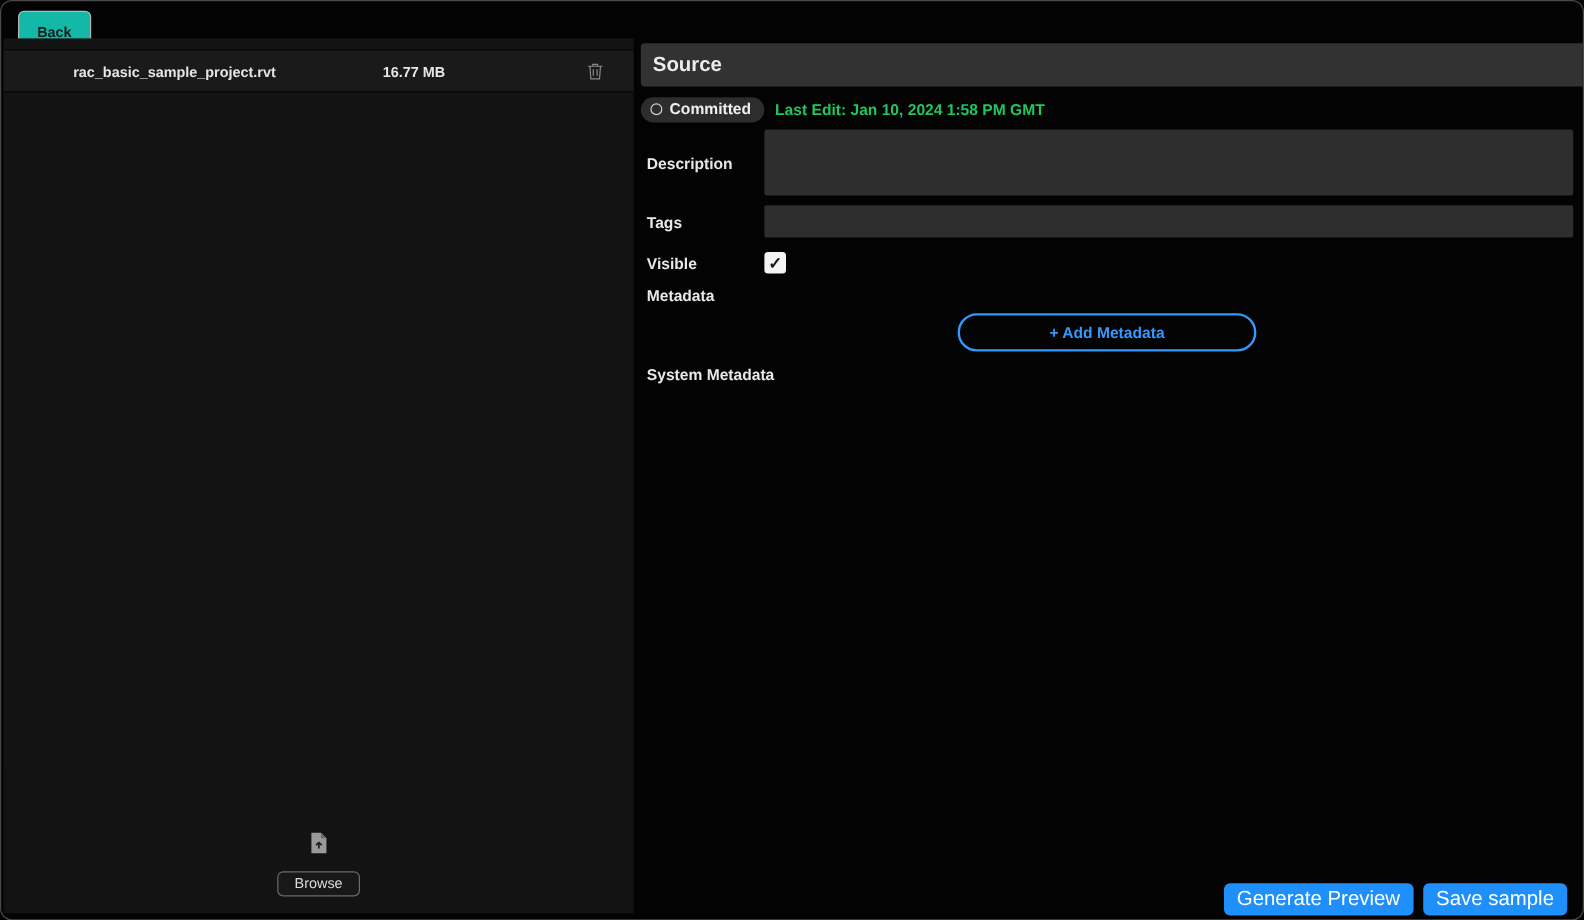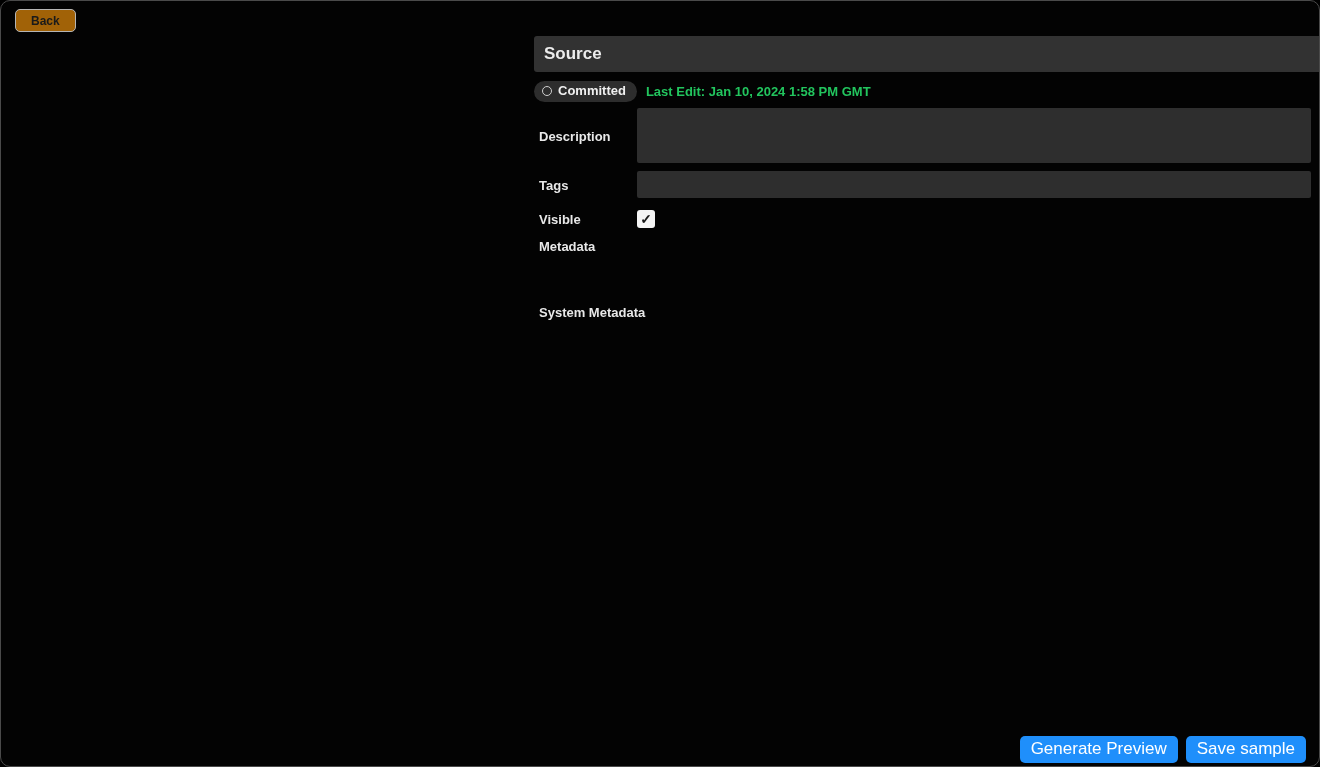--- a/index.html
+++ b/index.html
@@ -13,22 +13,22 @@
     background: #030303;
     border: 1px solid #4a4a4a;
     border-radius: 10px;
     overflow: hidden;
   }
 
   
   .back-btn {
     position: absolute;
     left: 14px; top: 8px;
-    padding: 4px 15px 3px 15px;
-    background: #a16207;
+    padding: 10px 15px 3px 15px;
+    background: #14b8a6;
     color: #1a1a1a;
     font-size: 12px;
     font-weight: 600;
     border: 1px solid #b5b5b5;
     border-radius: 5px;
     cursor: pointer;
     font-family: "Liberation Sans", sans-serif;
   }
 
   
@@ -217,20 +217,46 @@
     font-family: "Liberation Sans", sans-serif;
   }
 </style>
 </head>
 <body>
 
 <div class="window">
 
   <button class="back-btn">Back</button>
 
+  <div class="left-panel">
+
+    <div class="file-row">
+      <span class="file-name">rac_basic_sample_project.rvt</span>
+      <span class="file-size">16.77 MB</span>
+      <button class="trash-btn">
+        <span>
+          <svg width="14" height="15" viewBox="0 0 14 15">
+            <path d="M1 3.2h12 M5 3.2V1.6h4v1.6 M2.6 3.2l.8 10.6h7.2l.8-10.6 M5.4 5.8v5.4 M8.6 5.8v5.4" stroke="#8a8a8a" stroke-width="1" fill="none"></path>
+          </svg>
+        </span>
+      </button>
+    </div>
+
+    <div class="browse-area">
+      <span>
+        <svg width="17" height="19" viewBox="0 0 17 19">
+          <path d="M2.5 1h8l4.5 4.5V18h-12.5z" fill="#9a9a9a"></path>
+          <path d="M10.5 1l4.5 4.5h-4.5z" fill="#6b6b6b"></path>
+          <path d="M8.7 14v-5 M8.7 9l-2.4 2.4 M8.7 9l2.4 2.4" stroke="#1c1c1c" stroke-width="1.4" fill="none"></path>
+        </svg>
+      </span>
+      <button class="browse-btn">Browse</button>
+    </div>
+
+  </div>
 
   <div class="source-header">
     <span>Source</span>
   </div>
 
   <div class="status-row">
     <span class="status-badge">
       <span class="status-ring"></span>
       <span>Committed</span>
     </span>
@@ -242,20 +268,21 @@
 
   <span class="field-label lbl-tags">Tags</span>
   <input class="tags-input" type="text" value="" style="">
 
   <span class="field-label lbl-visible">Visible</span>
   <div class="checkbox">
     <span>✓</span>
   </div>
 
   <span class="field-label lbl-metadata">Metadata</span>
+  <button class="add-btn add-metadata-btn">+ Add Metadata</button>
 
   <span class="field-label lbl-sys-meta">System Metadata</span>
 
   <div class="footer-actions">
     <button class="primary-btn">Generate Preview</button>
     <button class="primary-btn">Save sample</button>
   </div>
 
 </div>
 

